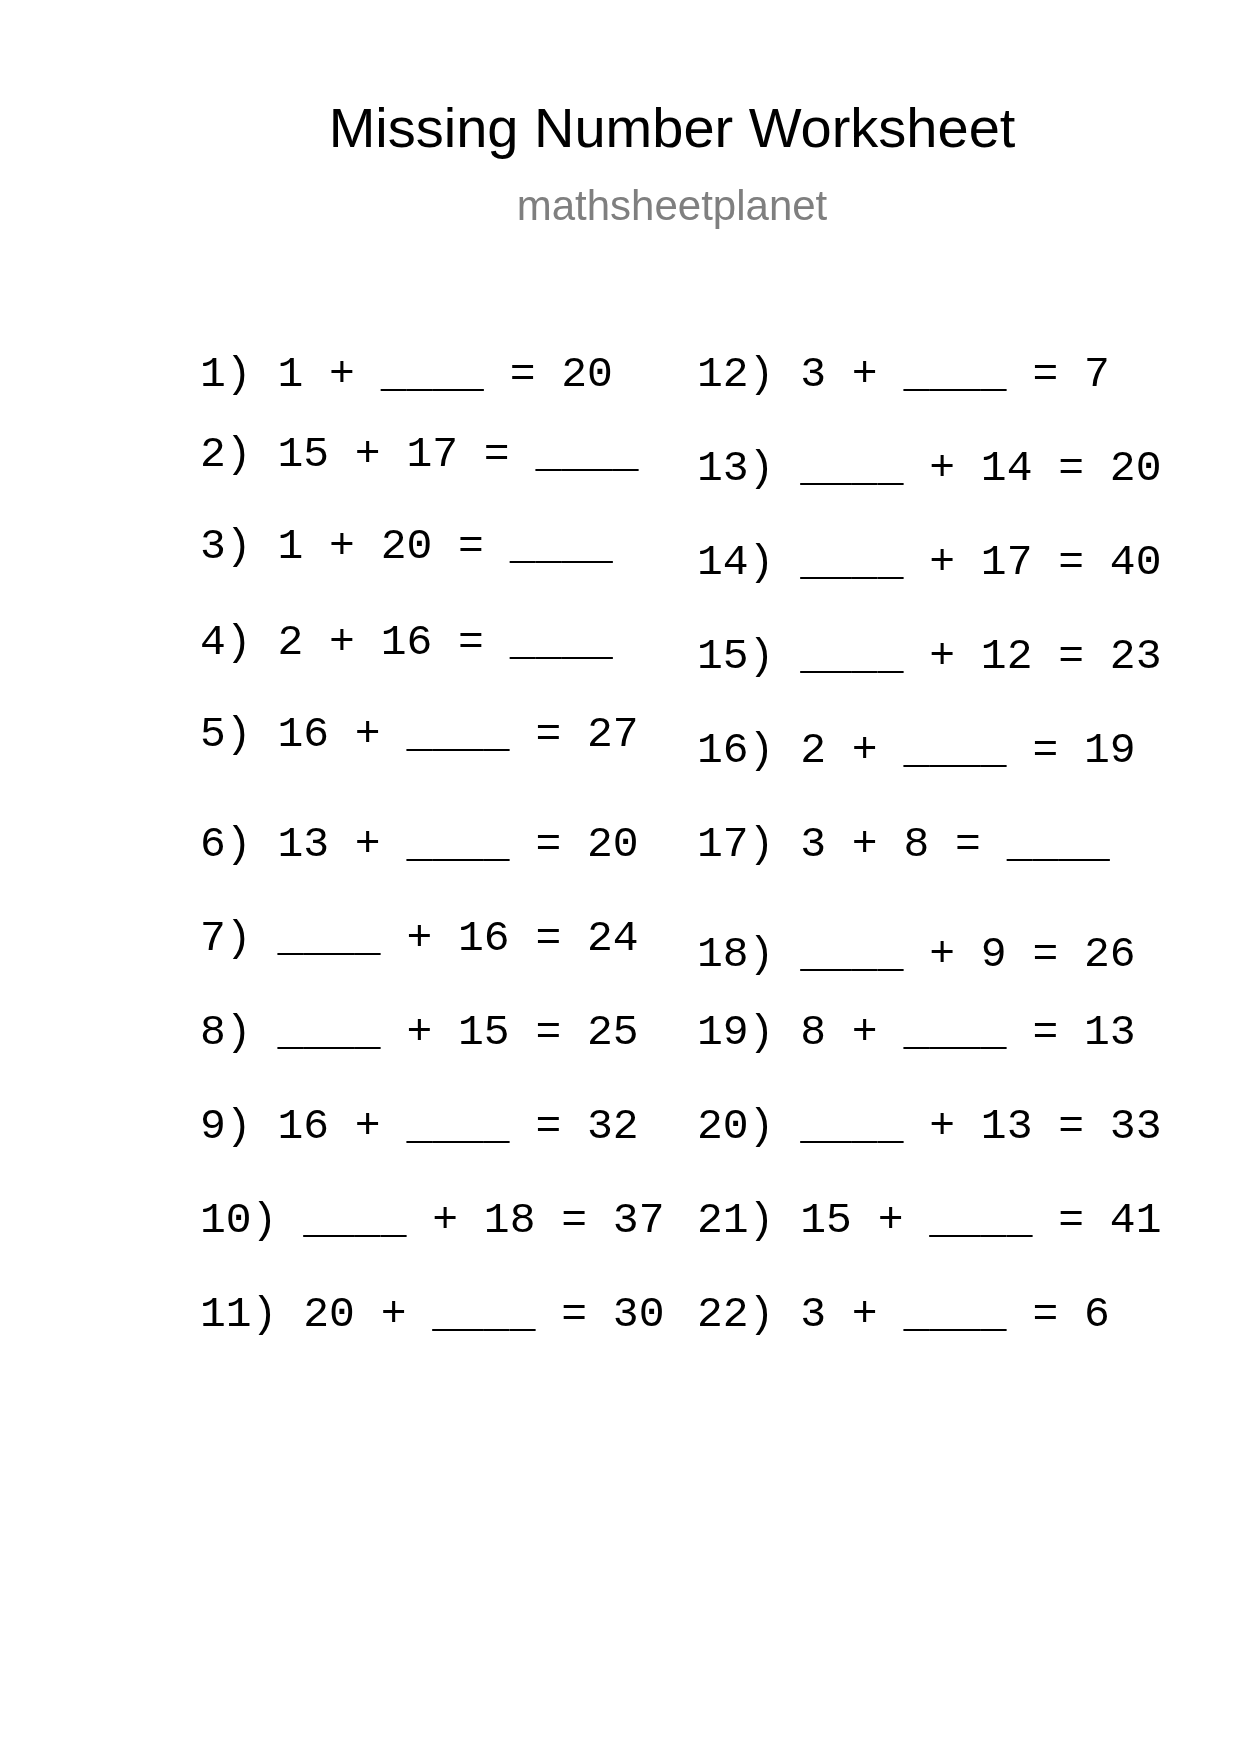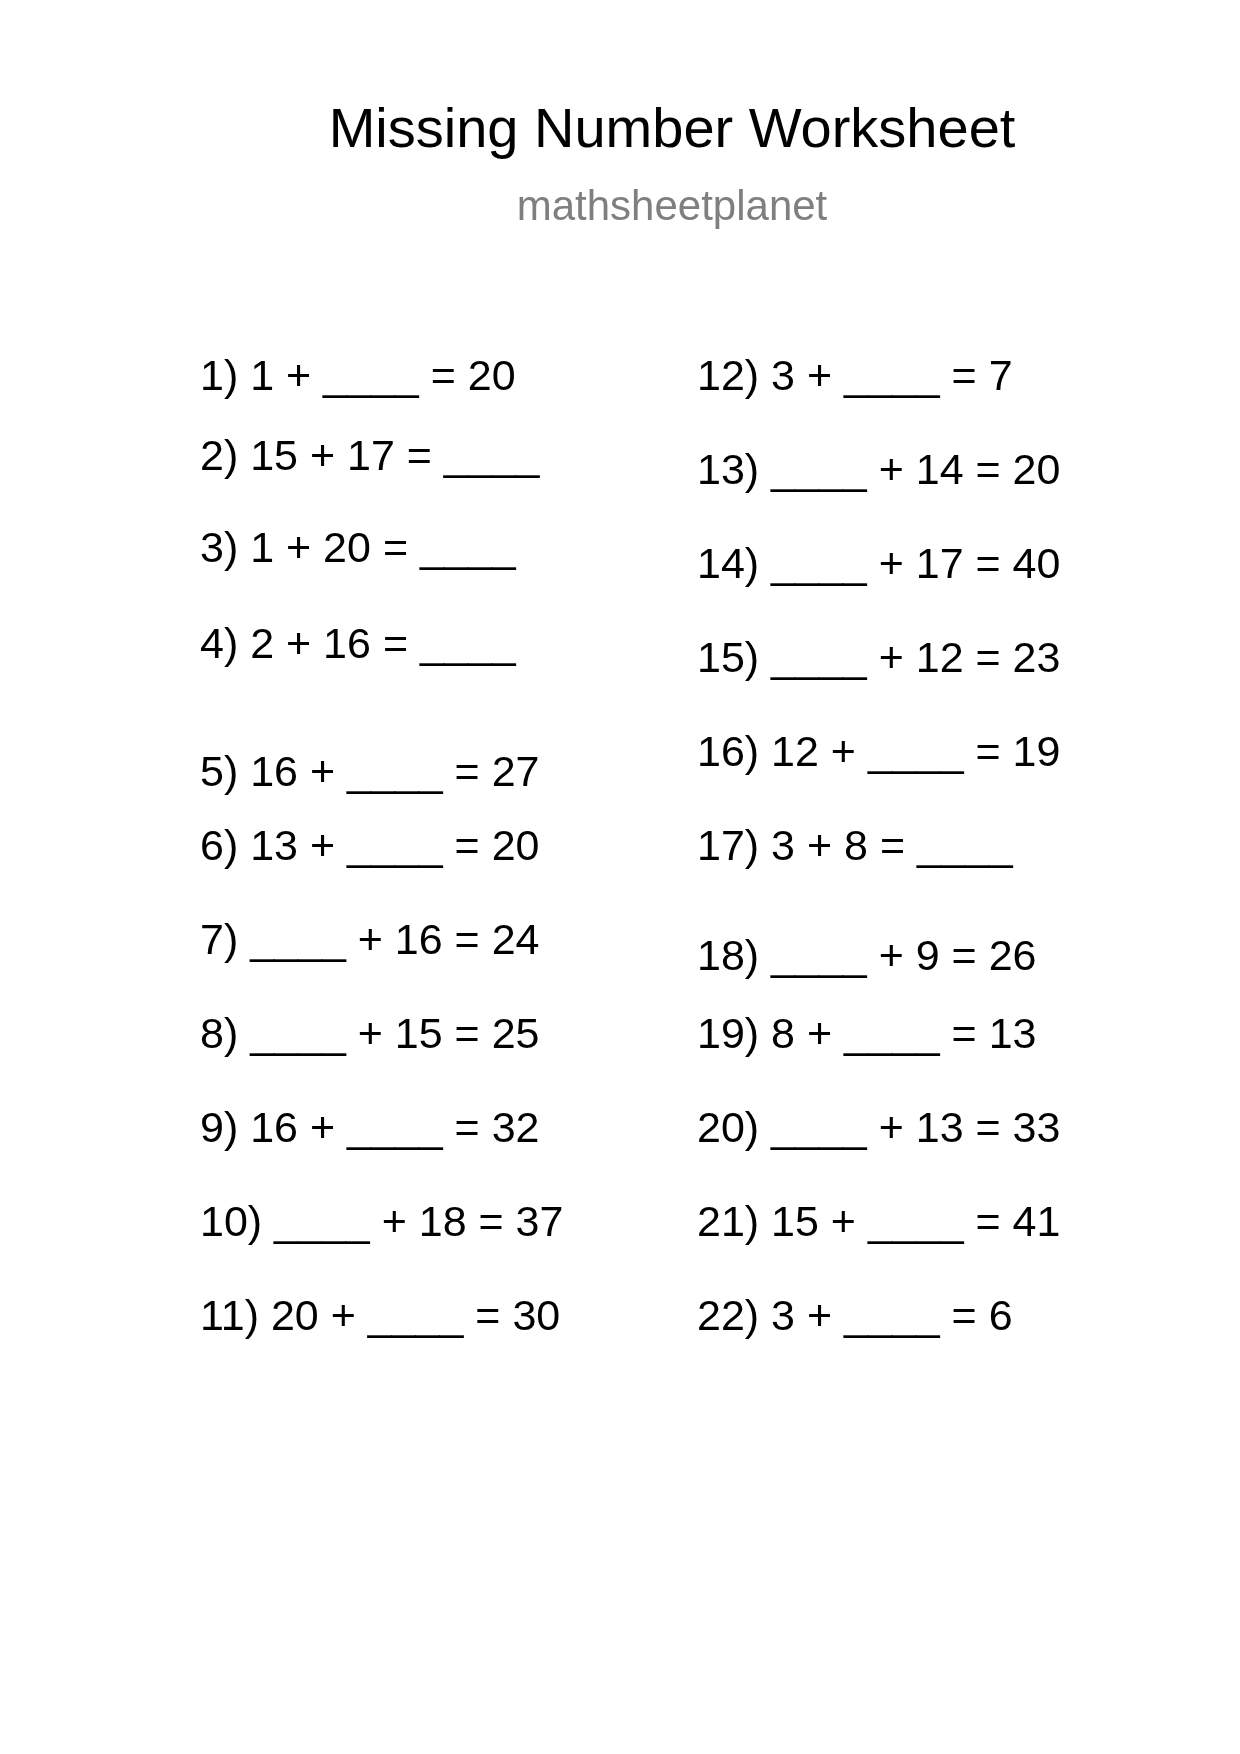--- a/index.html
+++ b/index.html
@@ -43,47 +43,48 @@
     }
     .col-left { left: 200px; }
     .col-right { left: 697px; }
     .problem {
       position: absolute;
       left: 0;
       font-size: 43px;
       line-height: 50px;
       white-space: nowrap;
       color: #000000;
+      font-family: Liberation Mono, monospace;
     }
   </style>
 </head>
 <body>
 
 <div class="title">Missing Number Worksheet</div>
 <div class="subtitle">mathsheetplanet</div>
 
 <div class="column col-left">
   <div class="problem" style="top:0px">1) 1 + ____ = 20</div>
   <div class="problem" style="top:80px">2) 15 + 17 = ____</div>
   <div class="problem" style="top:172px">3) 1 + 20 = ____</div>
   <div class="problem" style="top:268px">4) 2 + 16 = ____</div>
-  <div class="problem" style="top:396px">5) 16 + ____ = 27</div>
+  <div class="problem" style="top:360px">5) 16 + ____ = 27</div>
   <div class="problem" style="top:470px">6) 13 + ____ = 20</div>
   <div class="problem" style="top:564px">7) ____ + 16 = 24</div>
   <div class="problem" style="top:658px">8) ____ + 15 = 25</div>
   <div class="problem" style="top:752px">9) 16 + ____ = 32</div>
   <div class="problem" style="top:846px">10) ____ + 18 = 37</div>
   <div class="problem" style="top:940px">11) 20 + ____ = 30</div>
 </div>
 
 <div class="column col-right">
   <div class="problem" style="top:0px">12) 3 + ____ = 7</div>
   <div class="problem" style="top:94px">13) ____ + 14 = 20</div>
   <div class="problem" style="top:188px">14) ____ + 17 = 40</div>
   <div class="problem" style="top:282px">15) ____ + 12 = 23</div>
-  <div class="problem" style="top:376px">16) 12 + ____ = 19</div>
+  <div class="problem" style="top:376px">16) 2 + ____ = 19</div>
   <div class="problem" style="top:470px">17) 3 + 8 = ____</div>
   <div class="problem" style="top:580px">18) ____ + 9 = 26</div>
   <div class="problem" style="top:658px">19) 8 + ____ = 13</div>
   <div class="problem" style="top:752px">20) ____ + 13 = 33</div>
   <div class="problem" style="top:846px">21) 15 + ____ = 41</div>
   <div class="problem" style="top:940px">22) 3 + ____ = 6</div>
 </div>
 
 </body></html>

